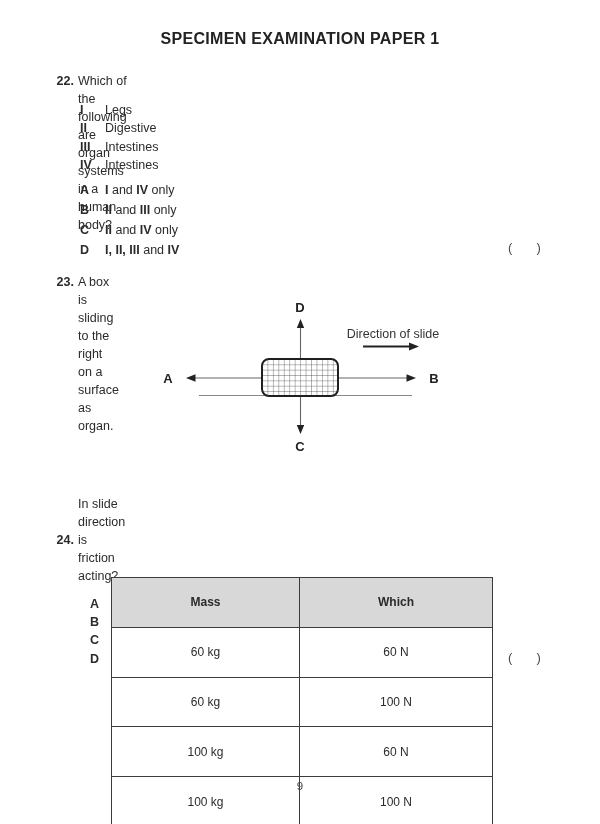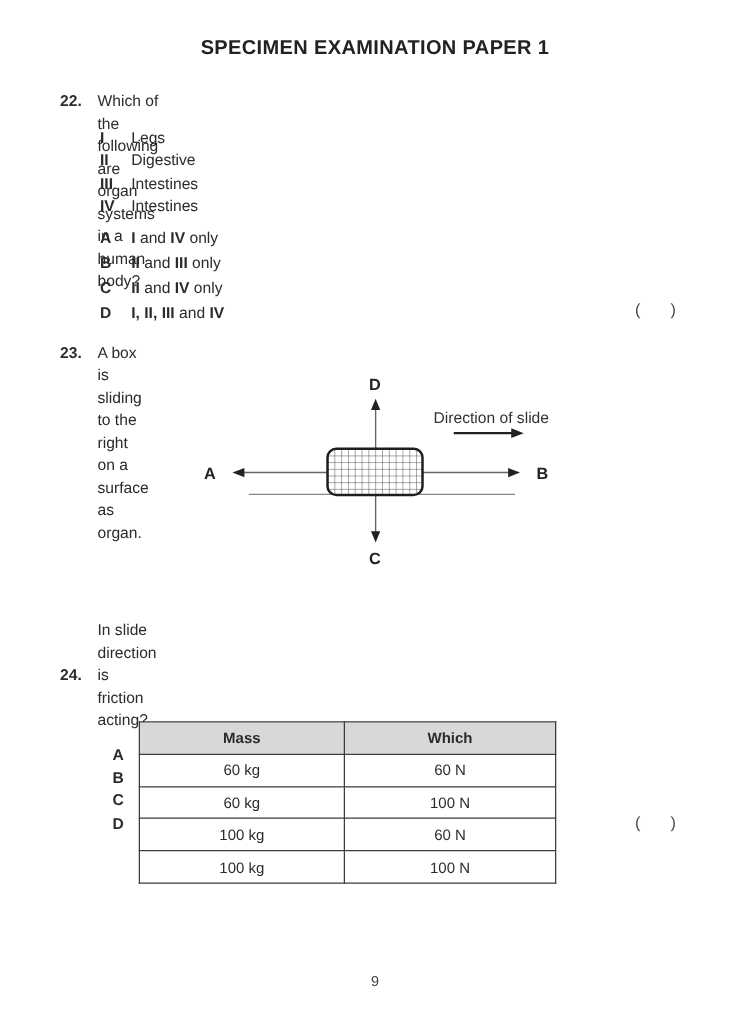--- a/index.html
+++ b/index.html
@@ -12,21 +12,21 @@
     overflow:hidden;
   }
   .hdr{
     position:absolute;top:30px;left:0;width:600px;
     text-align:center;font-size:16px;font-weight:bold;
     letter-spacing:.3px;color:#222;
   }
   .qline{position:absolute;left:0;font-size:12.5px;line-height:18px;}
   .qnum{position:absolute;left:48px;width:26px;}
   .qtext{position:absolute;left:78px;}
-  .b{font-weight:bold;}
+  .b{font-weight:bold;text-align:right;}
   .list-block{position:absolute;left:80px;font-size:12.5px;}
   .list-row{display:flex;}
   .marker{width:25px;font-weight:bold;flex:none;}
   .roman .list-row{height:18.3px;line-height:18.3px;}
   .opts .list-row{height:20px;line-height:20px;}
   .bracket{
     position:absolute;font-size:13px;color:#4a4a4a;
     white-space:pre;letter-spacing:1px;
   }
   svg.diagram{position:absolute;left:0;top:293px;}
@@ -34,21 +34,21 @@
   .svg-text{font-family:"Liberation Sans","DejaVu Sans",sans-serif;font-size:12.5px;fill:#333;}
   .q24text{position:absolute;left:78px;top:531px;width:470px;font-size:12.5px;line-height:17.5px;}
   table.ans{
     position:absolute;left:111px;top:577px;
     border-collapse:collapse;table-layout:fixed;
     font-size:12px;color:#2b2b2b;
     border:1.5px solid #3c3c3c;
   }
   table.ans td,table.ans th{
     border:1px solid #3c3c3c;text-align:center;
-    height:16.8px;padding:4px;font-weight:normal;
+    height:16.8px;padding:16px;font-weight:normal;
   }
   table.ans th{background:#d8d8d8;font-weight:bold;}
   .col-mass{width:155px;}
   .col-weight{width:160px;}
   .rowlabels{
     position:absolute;left:90px;top:595px;
     font-size:12.5px;font-weight:bold;
   }
   .rowlabels div{height:18.2px;line-height:18.2px;}
   .pagenum{

